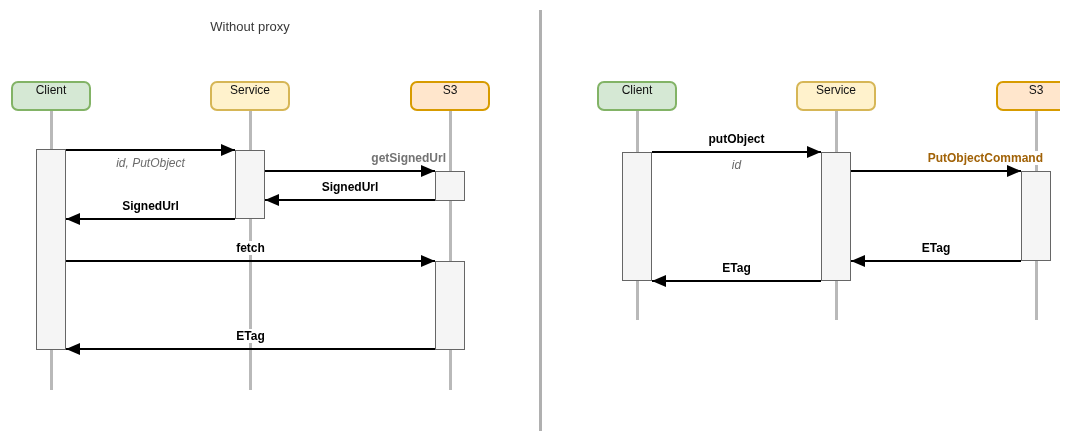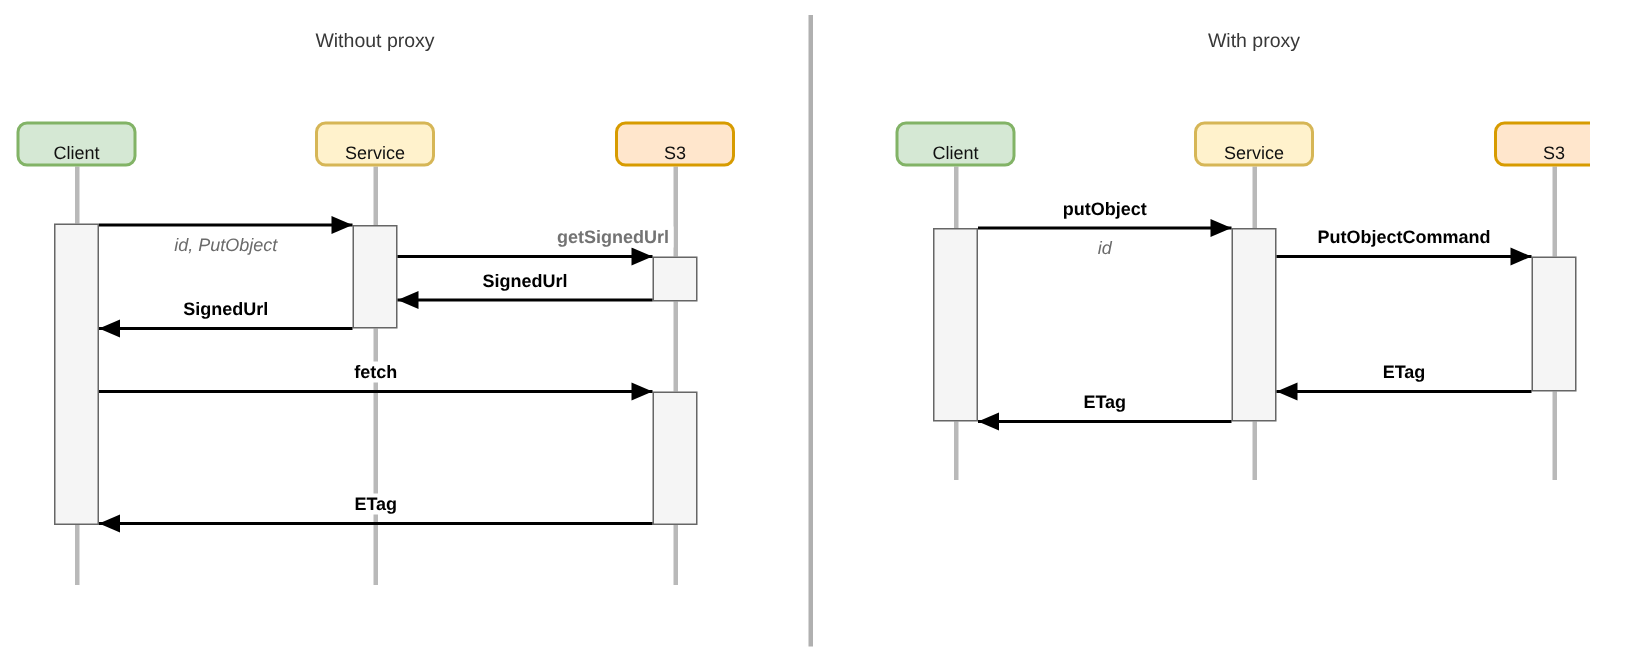--- a/index.html
+++ b/index.html
@@ -27,21 +27,21 @@
     z-index: 1;
   }
   .actor-box {
     position: absolute;
     width: 80px;
     height: 30px;
     box-sizing: border-box;
     border-radius: 7px;
     border: 2px solid;
     display: flex;
-    align-items: flex-end;
+    align-items: flex-start;
     justify-content: center;
     z-index: 3;
   }
   .actor-label {
     font-size: 12px;
     color: #111111;
     white-space: nowrap;
   }
   .activation {
     position: absolute;
@@ -128,21 +128,20 @@
     <div class="msg-label" style="left: 240px; top: 180px; color: rgb(0, 0, 0);"><span>SignedUrl</span></div>
     <div class="msg-line" style="left: 66px; top: 218px; width: 169px; background: rgb(0, 0, 0);"></div>
     <div class="arrow-head dir-left" style="top: 213px; left: 66px;"></div>
     <div class="msg-label" style="left: 40.5px; top: 199px; color: rgb(0, 0, 0);"><span>SignedUrl</span></div>
     <div class="msg-line" style="left: 66px; top: 260px; width: 369px; background: rgb(0, 0, 0);"></div>
     <div class="arrow-head dir-right" style="top: 255px; left: 421px;"></div>
     <div class="msg-label" style="left: 140.5px; top: 241px; color: rgb(0, 0, 0);"><span>fetch</span></div>
     <div class="msg-line" style="left: 66px; top: 348px; width: 369px; background: rgb(0, 0, 0);"></div>
     <div class="arrow-head dir-left" style="top: 343px; left: 66px;"></div>
     <div class="msg-label" style="left: 140.5px; top: 329px; color: rgb(0, 0, 0);"><span>ETag</span></div>
-    <div class="diagram-title" style="left: 726px; top: 19px; color: rgb(56, 56, 56);">With proxy</div>
     <div class="lifeline" style="left: 635.5px; top: 111px; height: 209px; background: rgb(185, 185, 185);"></div>
     <div class="actor-box" style="left: 597px; top: 81px; background: rgb(213, 232, 212); border-color: rgb(130, 179, 102);">
       <span class="actor-label">Client</span>
     </div>
     <div class="lifeline" style="left: 834.5px; top: 111px; height: 209px; background: rgb(185, 185, 185);"></div>
     <div class="actor-box" style="left: 796px; top: 81px; background: rgb(255, 242, 204); border-color: rgb(214, 182, 86);">
       <span class="actor-label">Service</span>
     </div>
     <div class="lifeline" style="left: 1034.5px; top: 111px; height: 209px; background: rgb(185, 185, 185);"></div>
     <div class="actor-box" style="left: 996px; top: 81px; background: rgb(255, 230, 204); border-color: rgb(215, 155, 0);">
@@ -150,20 +149,20 @@
     </div>
     <div class="activation" style="left: 622px; top: 152px; height: 129px; background: rgb(245, 245, 245); border-color: rgb(102, 102, 102);"></div>
     <div class="activation" style="left: 821px; top: 152px; height: 129px; background: rgb(245, 245, 245); border-color: rgb(102, 102, 102);"></div>
     <div class="activation" style="left: 1021px; top: 171px; height: 90px; background: rgb(245, 245, 245); border-color: rgb(102, 102, 102);"></div>
     <div class="msg-line" style="left: 652px; top: 151px; width: 169px; background: rgb(0, 0, 0);"></div>
     <div class="arrow-head dir-right" style="top: 146px; left: 807px;"></div>
     <div class="msg-label" style="left: 626.5px; top: 132px; color: rgb(0, 0, 0);"><span>putObject</span></div>
     <div class="msg-sublabel" style="left: 626.5px; top: 158px; color: rgb(107, 107, 107);"><span>id</span></div>
     <div class="msg-line" style="left: 851px; top: 170px; width: 170px; background: rgb(0, 0, 0);"></div>
     <div class="arrow-head dir-right" style="top: 165px; left: 1007px;"></div>
-    <div class="msg-label" style="left: 826px; top: 151px; color: #000000;"><span>PutObjectCommand</span></div>
+    <div class="msg-label" style="left: 826px; top: 151px; color: #a16207; text-align: right;"><span>PutObjectCommand</span></div>
     <div class="msg-line" style="left: 851px; top: 260px; width: 170px; background: rgb(0, 0, 0);"></div>
     <div class="arrow-head dir-left" style="top: 255px; left: 851px;"></div>
     <div class="msg-label" style="left: 826px; top: 241px; color: rgb(0, 0, 0);"><span>ETag</span></div>
     <div class="msg-line" style="left: 652px; top: 280px; width: 169px; background: rgb(0, 0, 0);"></div>
     <div class="arrow-head dir-left" style="top: 275px; left: 652px;"></div>
     <div class="msg-label" style="left: 626.5px; top: 261px; color: rgb(0, 0, 0);"><span>ETag</span></div>
   </div>
 
 </body></html>

